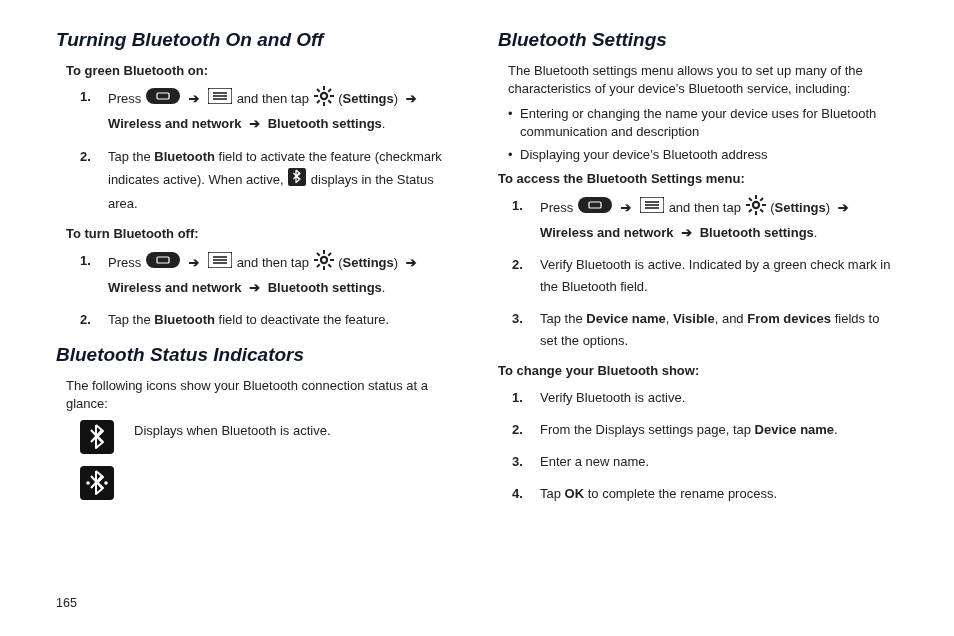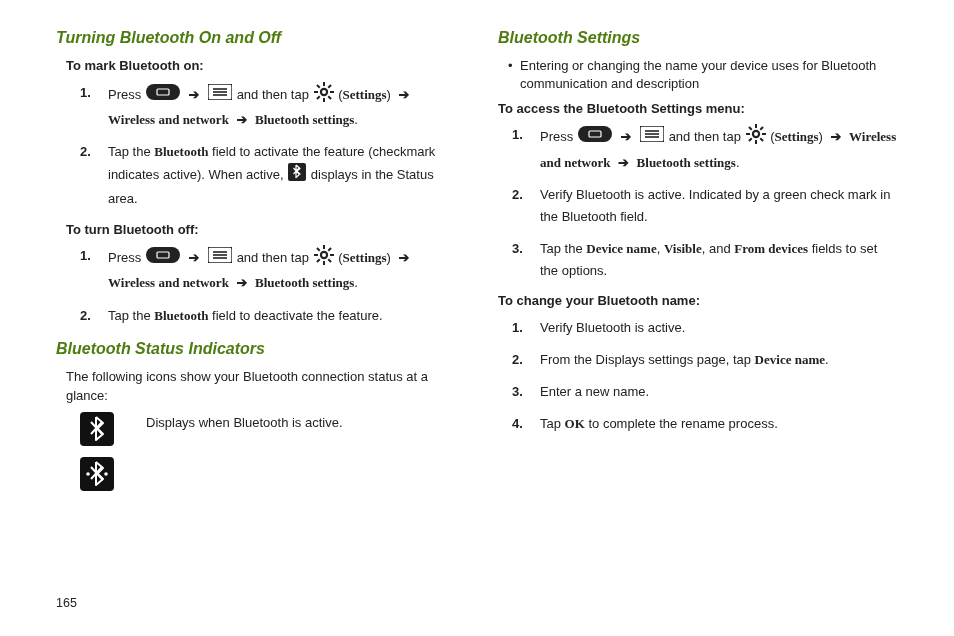--- a/index.html
+++ b/index.html
@@ -8,57 +8,57 @@
     height: 636px;
     background: #fff;
     font-family: Arial, Helvetica, sans-serif;
     color: #222;
     position: relative;
     padding: 26px 56px 40px 56px;
   }
   .columns { display: flex; gap: 42px; }
   .col { flex: 1; font-size: 13px; line-height: 1.45; }
   .subhead {
-    color: #4d7c0f;
+    color: #0f172a;
     font-style: italic;
     font-weight: bold;
-    font-size: 16px;
+    font-size: 19px;
     margin-bottom: 8px;
   }
   .indent1 { margin-left: 10px; }
   .bold-lead { font-weight: bold; margin-top: 6px; margin-bottom: 6px; }
   ol.num { list-style: none; margin-left: 24px; }
   ol.num li { position: relative; padding-left: 18px; margin-bottom: 10px; line-height: 1.7; }
   ol.num li .n { position: absolute; left: -10px; font-weight: bold; }
   .icon {
     display: inline-block;
     vertical-align: middle;
     margin: 0 1px;
   }
   .arrow { display:inline-block; margin: 0 4px; font-weight: bold; }
-  b { font-weight: bold; font-family: Liberation Serif, serif; }
+  b { font-weight: bold; }
   .bul-list { list-style: none; margin-left: 0px; margin-bottom:6px; }
   .bul-list li { position: relative; padding-left: 12px; margin-bottom: 4px; line-height:1.4; }
   .bul-list li::before { content: "•"; position: absolute; left: 0; }
-  .status-row { display: flex; align-items: flex-start; margin: 6px 0 6px 14px; gap: 32px; }
+  .status-row { display: flex; align-items: flex-start; margin: 6px 0 6px 14px; gap: 20px; }
   .status-row .sicon { flex: 0 0 auto; }
   .status-row .stext { flex: 1; padding-top: 2px; }
   .page-num { position: absolute; left: 56px; bottom: 26px; font-size: 12.5px; }
   .para { margin-bottom: 6px; line-height: 1.45; }
 </style>
 </head>
 <body>
 
 <div class="columns">
 
   <div class="col">
     <div class="subhead">Turning Bluetooth On and Off</div>
 
     <div class="indent1">
-      <div class="bold-lead">To mark Bluetooth on:</div>
+      <div class="bold-lead">To green Bluetooth on:</div>
       <ol class="num">
         <li><span class="n">1.</span>
           <span>Press </span>
           <span class="icon"><svg width="34" height="16" viewBox="0 0 34 16">
                 <rect x="0" y="0" width="34" height="16" rx="8" fill="#222"></rect>
                 <rect x="11" y="5" width="12" height="6" rx="1" fill="none" stroke="#fff" stroke-width="1.2"></rect>
               </svg></span>
           <span class="arrow">➔</span>
           <span class="icon"><svg width="24" height="16" viewBox="0 0 24 16">
                 <rect x="0" y="0" width="24" height="16" rx="2" fill="none" stroke="#222" stroke-width="1.4"></rect>
@@ -156,22 +156,24 @@
               <circle cx="8" cy="17" r="1.8" fill="#fff"></circle>
               <circle cx="26" cy="17" r="1.8" fill="#fff"></circle>
             </svg></span>
       </div>
     </div>
   </div>
 
   <div class="col">
     <div class="subhead">Bluetooth Settings</div>
     <div class="indent1">
+      <div class="para">The Bluetooth settings menu allows you to set up many of the characteristics of your device’s Bluetooth service, including:</div>
       <ul class="bul-list">
         <li>Entering or changing the name your device uses for Bluetooth communication and description</li>
+        <li>Displaying your device’s Bluetooth address</li>
       </ul>
     </div>
 
     <div class="bold-lead">To access the Bluetooth Settings menu:</div>
     <ol class="num">
       <li><span class="n">1.</span>
         <span>Press </span>
         <span class="icon"><svg width="34" height="16" viewBox="0 0 34 16">
               <rect x="0" y="0" width="34" height="16" rx="8" fill="#222"></rect>
               <rect x="11" y="5" width="12" height="6" rx="1" fill="none" stroke="#fff" stroke-width="1.2"></rect>
@@ -205,21 +207,21 @@
         <b>Bluetooth settings</b><span>.</span>
       </li>
       <li><span class="n">2.</span>
         <span>Verify Bluetooth is active. Indicated by a green check mark in the Bluetooth field.</span>
       </li>
       <li><span class="n">3.</span>
         <span>Tap the </span><b>Device name</b><span>, </span><b>Visible</b><span>, and </span><b>From devices</b><span> fields to set the options.</span>
       </li>
     </ol>
 
-    <div class="bold-lead">To change your Bluetooth name:</div>
+    <div class="bold-lead">To change your Bluetooth show:</div>
     <ol class="num">
       <li><span class="n">1.</span>
         <span>Verify Bluetooth is active.</span>
       </li>
       <li><span class="n">2.</span>
         <span>From the Displays settings page, tap </span><b>Device name</b><span>.</span>
       </li>
       <li><span class="n">3.</span>
         <span>Enter a new name.</span>
       </li>

